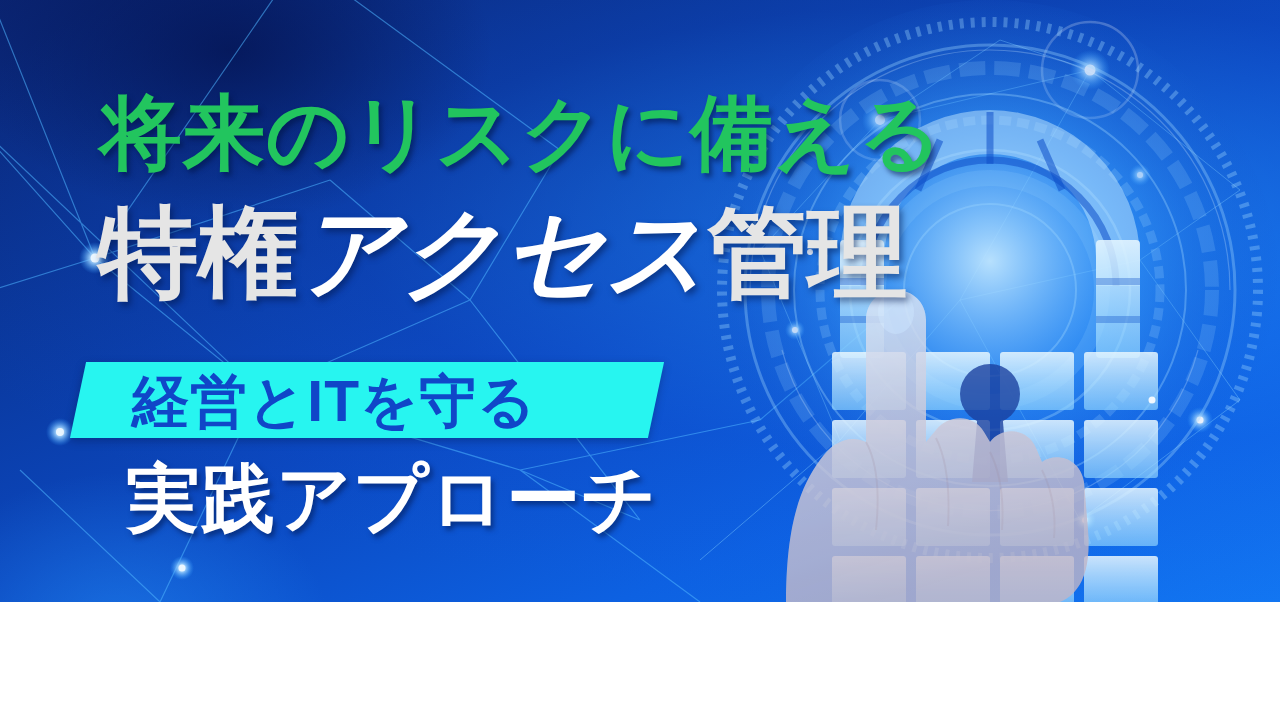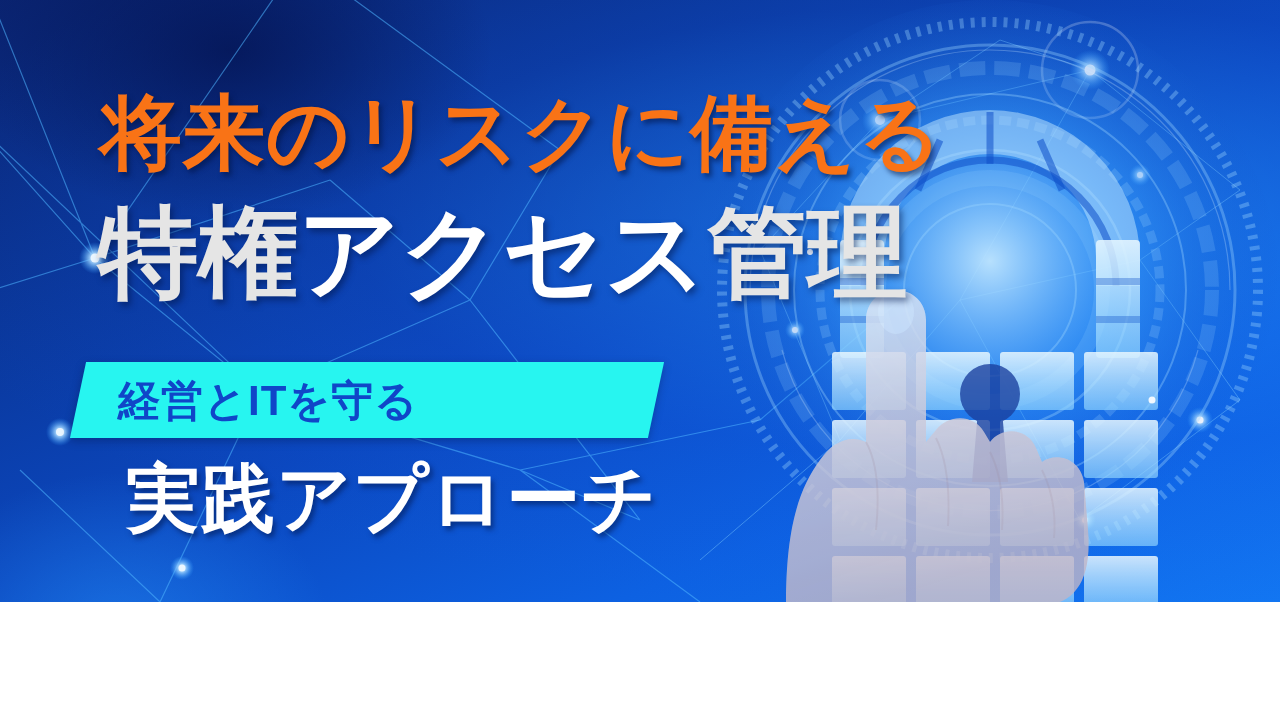--- a/index.html
+++ b/index.html
@@ -33,43 +33,43 @@
 
   
   .art{position:absolute;left:690px;top:-10px;width:590px;height:615px;overflow:hidden;}
 
   
   .headline{position:absolute;left:0;top:0;width:760px;height:602px;}
 
   .line1{
     position:absolute;left:100px;top:92px;
     font-size:82px;font-weight:bold;line-height:1;
-    color:#f97316;letter-spacing:1px;
+    color:#22c55e;letter-spacing:1px;
     text-shadow:3px 4px 5px rgba(0,20,70,.55);
     white-space:nowrap;
   }
   .line2{
     position:absolute;left:98px;top:202px;
     font-size:100px;font-weight:bold;line-height:1;
     letter-spacing:0px;white-space:nowrap;
     text-shadow:3px 4px 6px rgba(0,20,70,.5);
   }
   .c-cyan{color:#e5e5e5;}
-  .c-white{color:#ffffff;}
+  .c-white{color:#ffffff;font-style:italic;}
 
   .band{
     position:absolute;left:78px;top:362px;
     width:578px;height:76px;
     background:#27f5f0;
     transform:skewX(-12deg);
     box-shadow:0 3px 8px rgba(0,20,70,.35);
   }
   .band-text{
-    position:absolute;left:118px;top:368px;
-    font-size:42px;font-weight:bold;line-height:66px;
+    position:absolute;left:132px;top:368px;
+    font-size:57px;font-weight:bold;line-height:66px;
     color:#1046c8;white-space:nowrap;letter-spacing:1px;
   }
   .line4{
     position:absolute;left:126px;top:462px;
     font-size:74px;font-weight:bold;line-height:1;
     color:#ffffff;white-space:nowrap;letter-spacing:1px;
     text-shadow:3px 4px 5px rgba(0,20,70,.5);
   }
 
   

